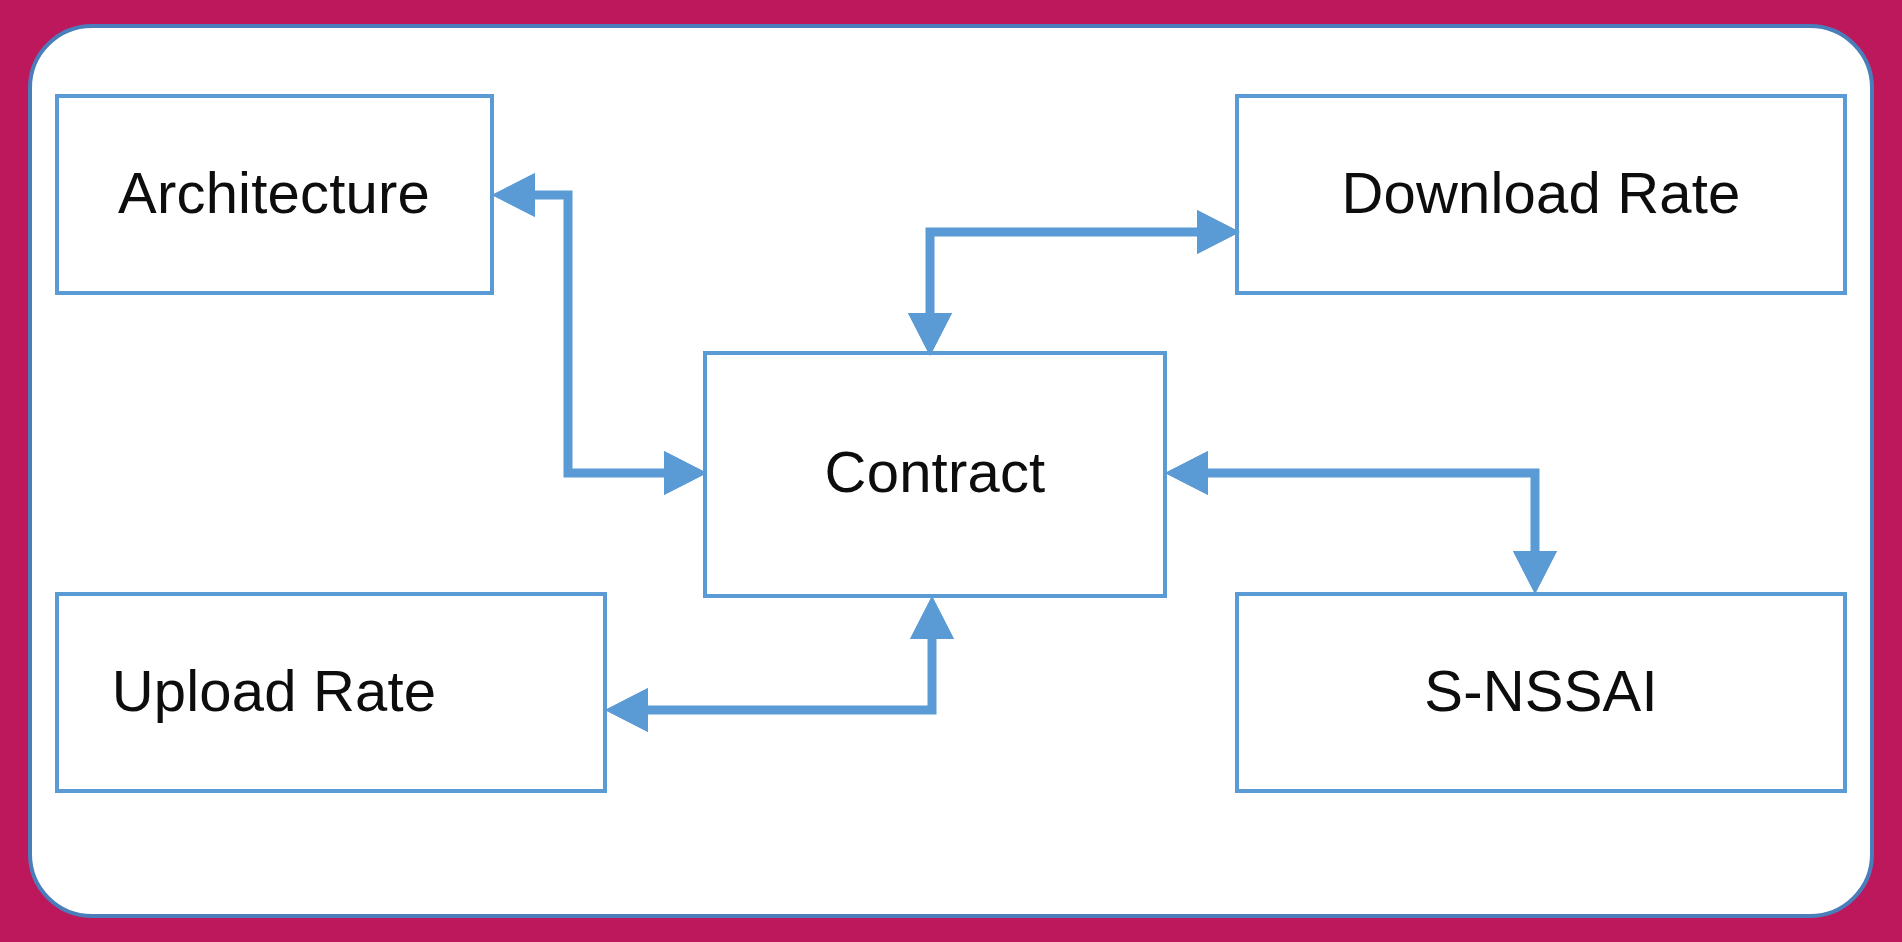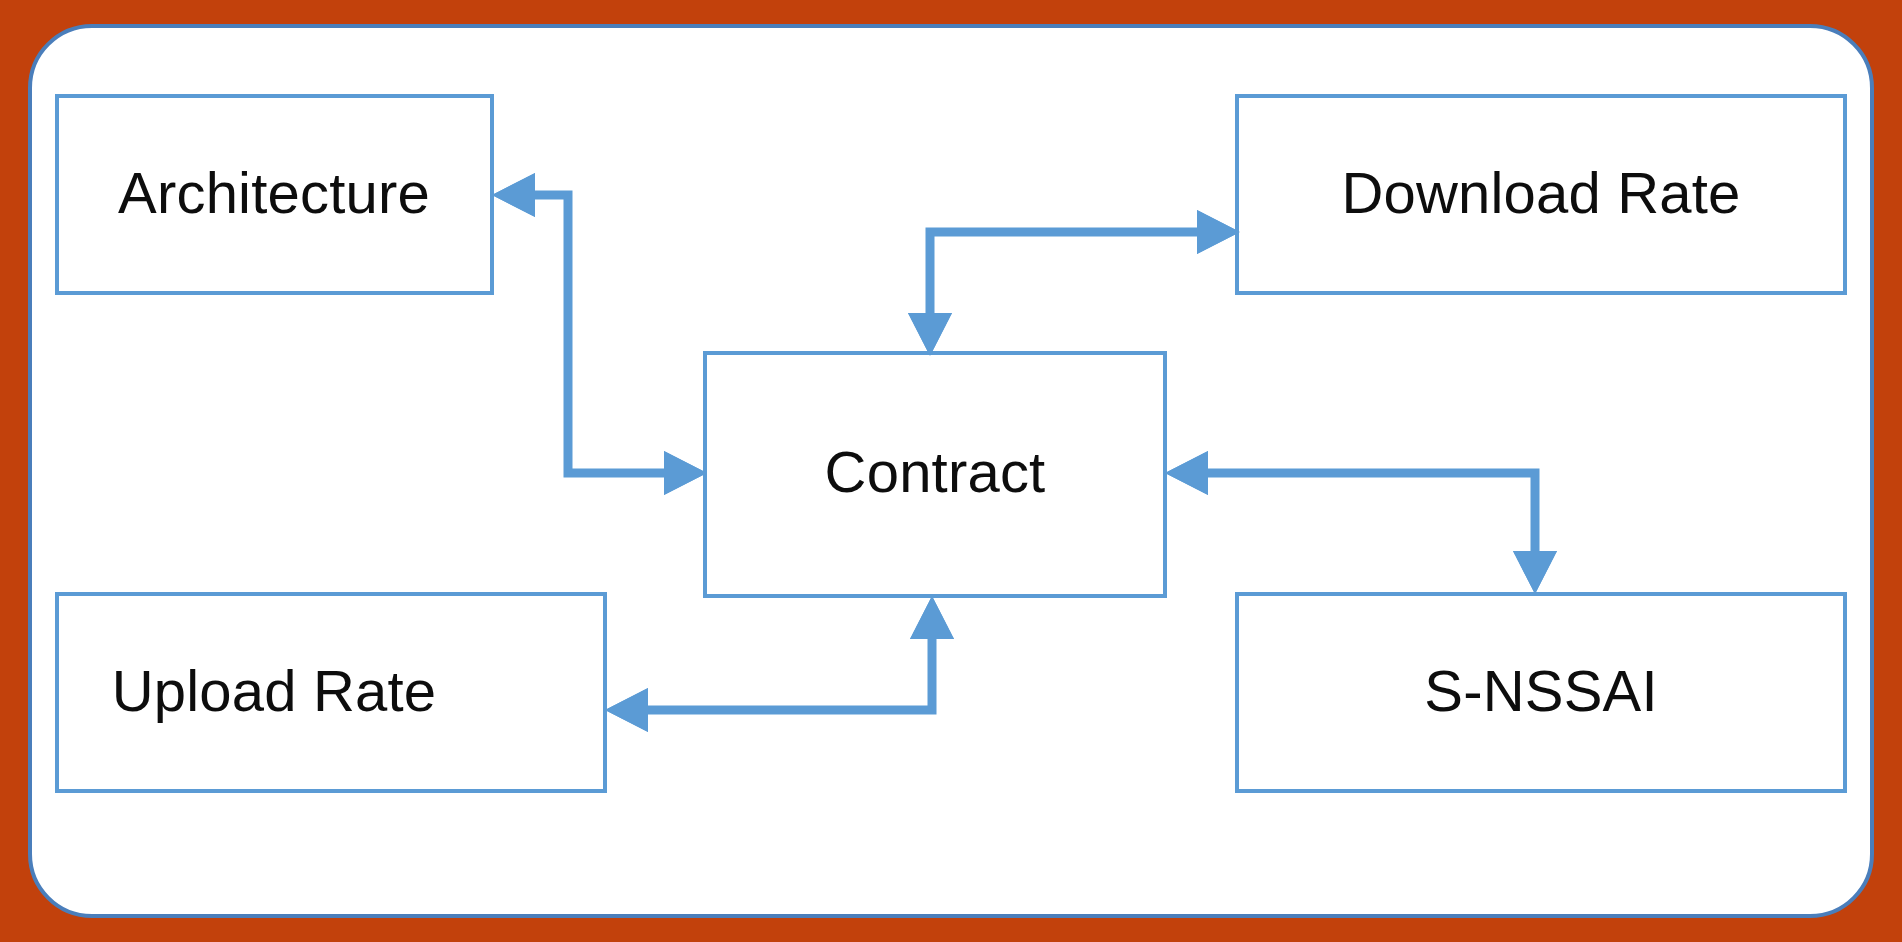--- a/index.html
+++ b/index.html
@@ -7,21 +7,21 @@
     padding: 0;
     background: #ffffff;
   }
   body {
     font-family: "Liberation Sans", "DejaVu Sans", sans-serif;
   }
   #stage {
     position: relative;
     width: 1902px;
     height: 942px;
-    background: #c2410c;
+    background: #be185d;
     overflow: hidden;
   }
   #diagram-svg {
     position: absolute;
     inset: 0;
     width: 1902px;
     height: 942px;
     display: block;
   }
   .node-label {

